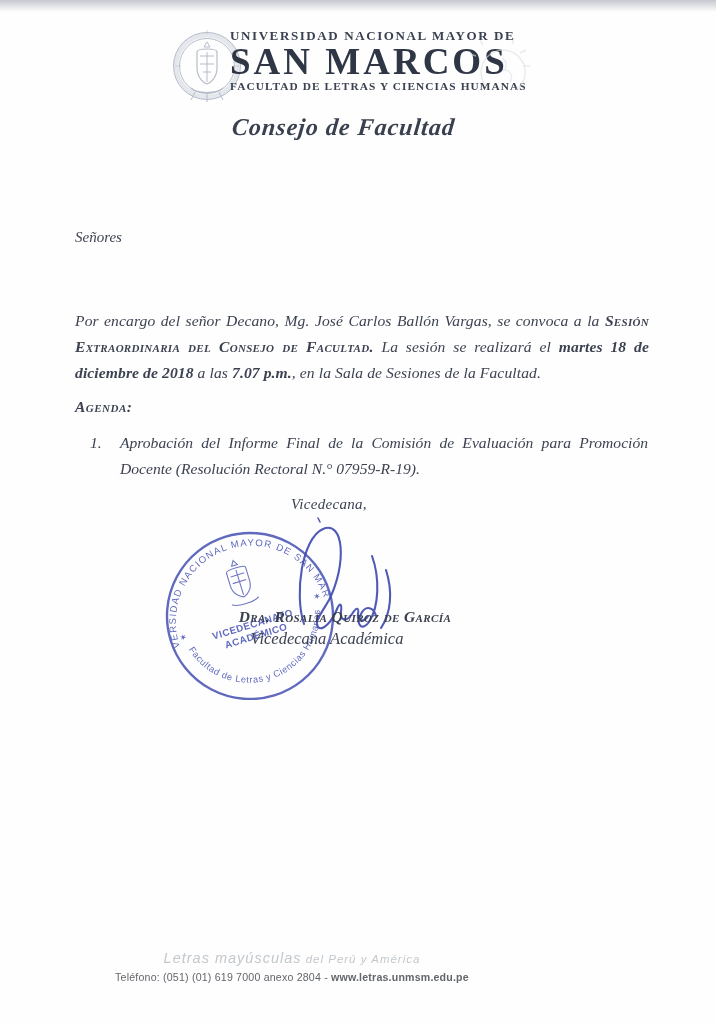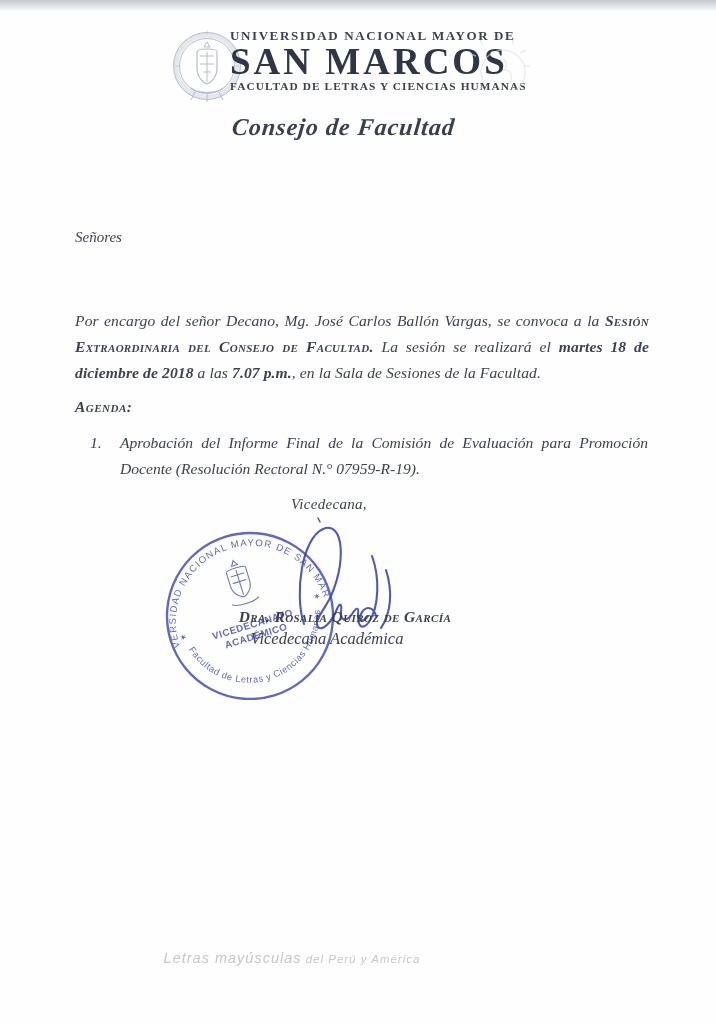--- a/index.html
+++ b/index.html
@@ -157,15 +157,16 @@
       <path d="M134 58 C 141 80, 139 101, 129 116"></path>
       <path d="M66 6 l2 4" stroke-width="1.6"></path>
     </g>
   </svg>
 
   <div class="sign-name">Dra. Rosalía Quiroz de García</div>
   <div class="sign-title">Vicedecana Académica</div>
 
   <div class="footer">
     <div class="f-tagline"><span class="f-tag-main">Letras mayúsculas</span><span class="f-tag-sub"> del Perú y América</span></div>
+    <div class="f-line"><span>Teléfono: (051) (01) 619 7000 anexo 2804 - </span><span class="f-url">www.letras.unmsm.edu.pe</span></div>
   </div>
 
 </div>
 
 </body></html>

